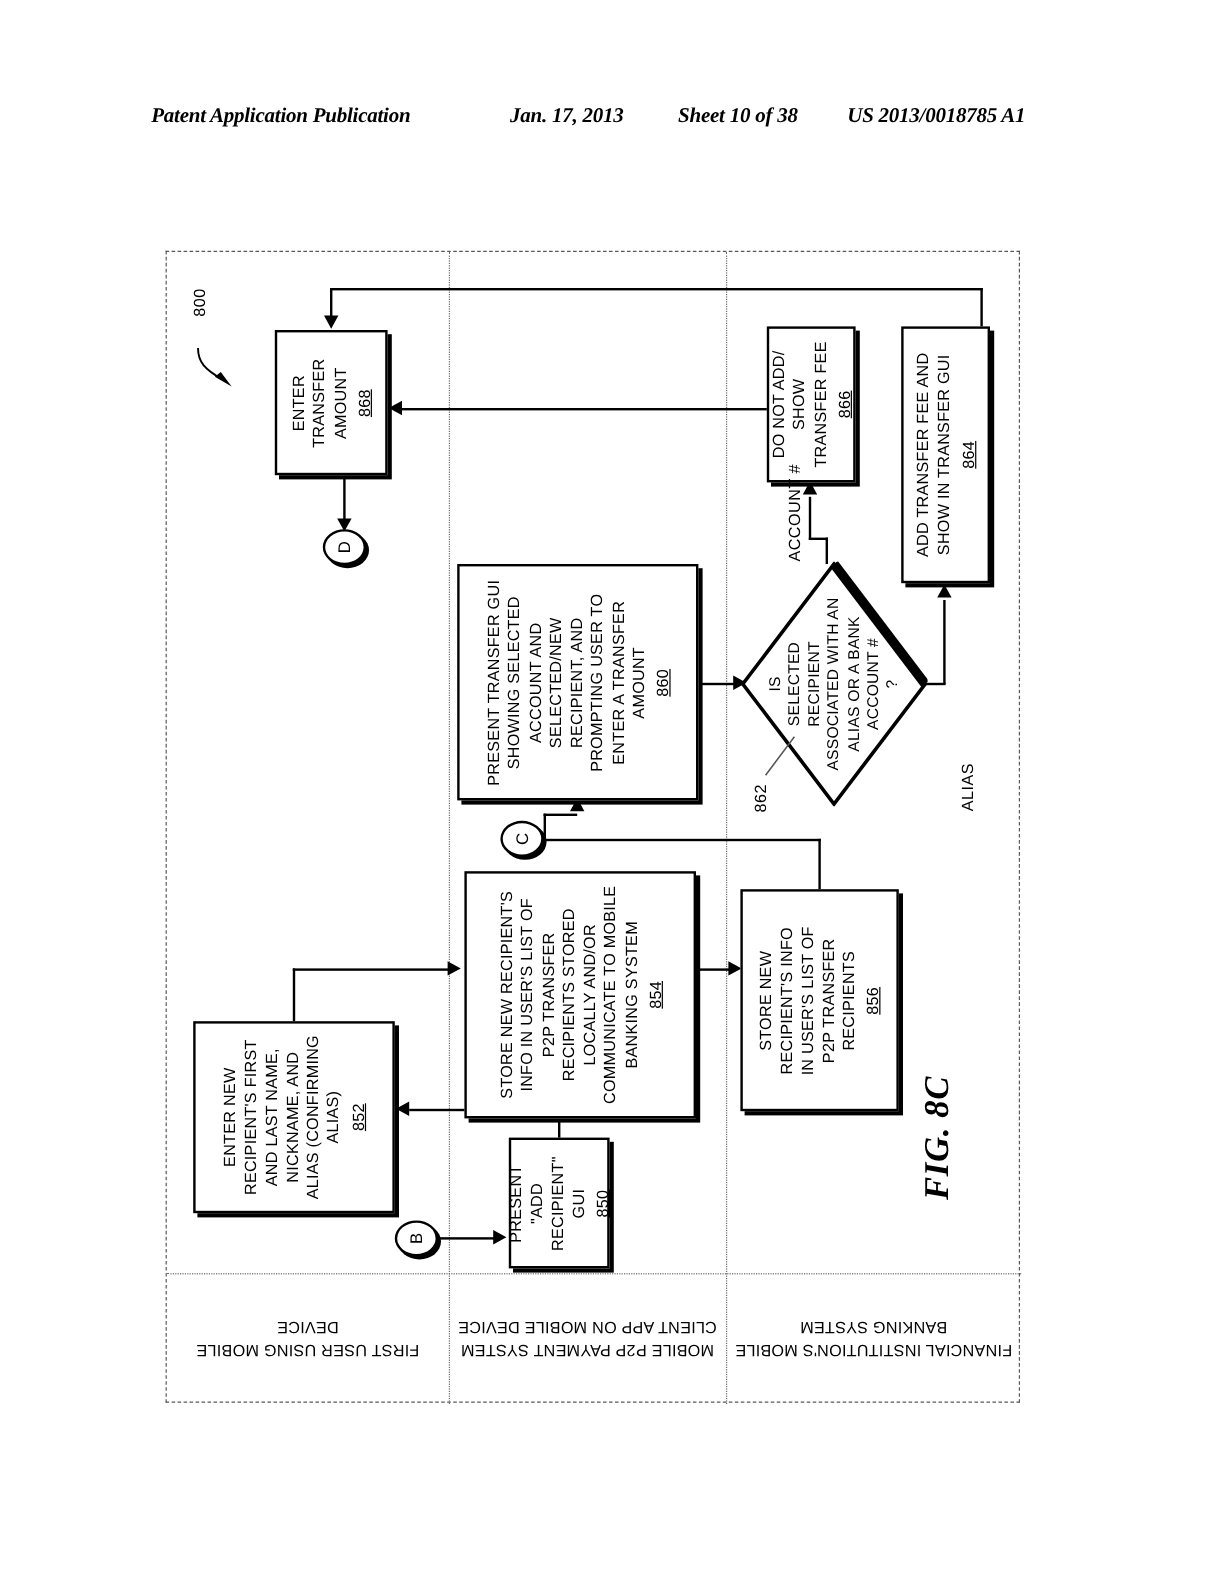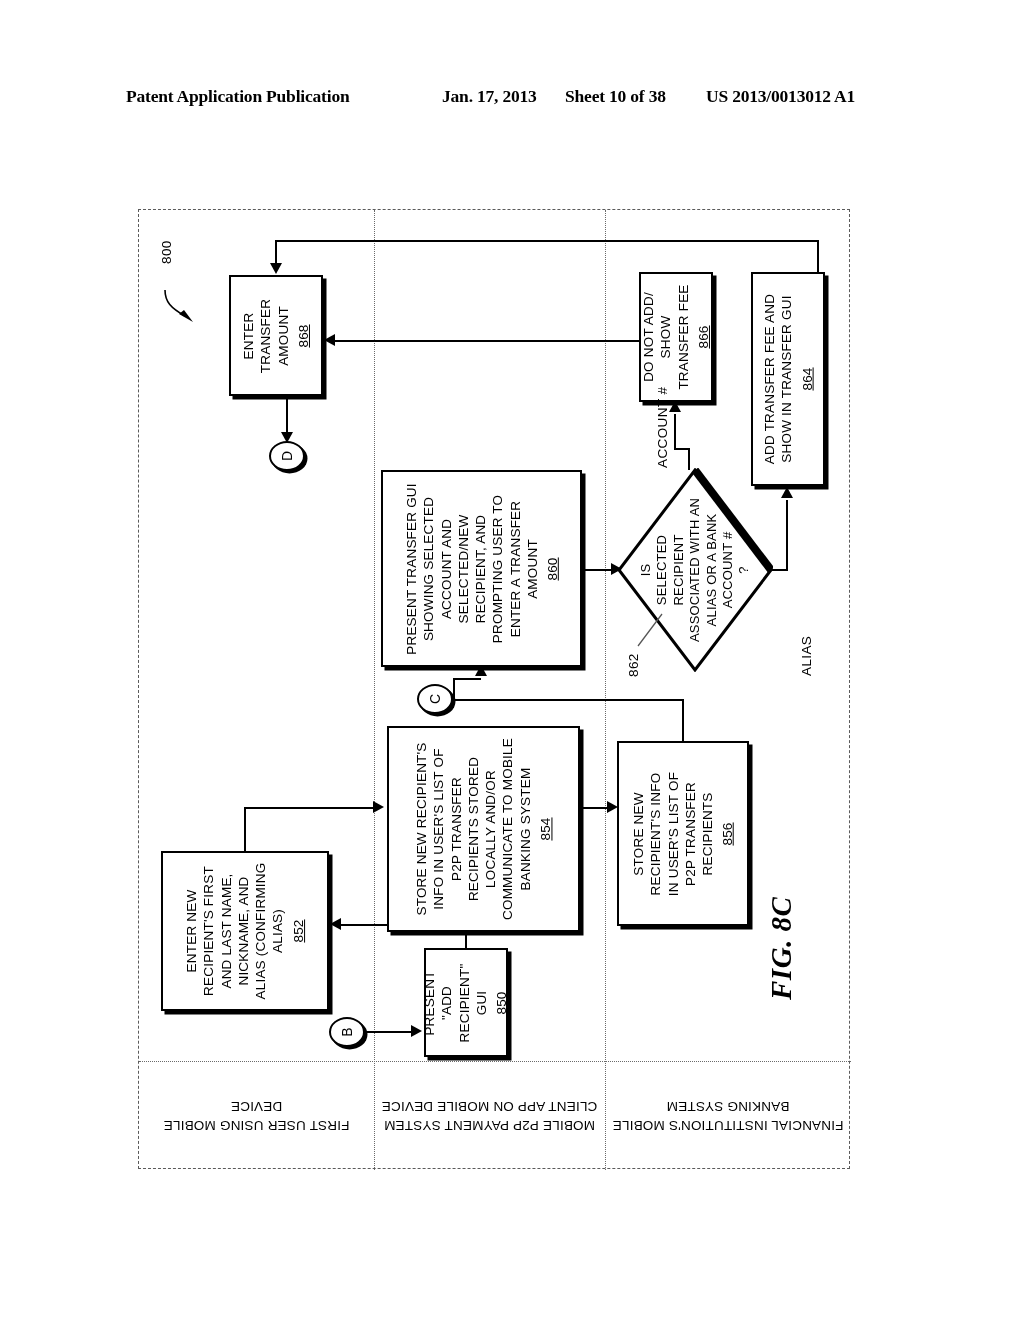--- a/index.html
+++ b/index.html
@@ -22,23 +22,23 @@
     top: 86px;
     left: 0;
     width: 1024px;
     height: 26px;
     font-family: "Liberation Serif", serif;
     font-weight: bold;
     font-size: 17.5px;
     letter-spacing: -0.2px;
     white-space: nowrap;
   }
-  #page-header span { position: absolute; top: 0; }
+  #page-header span { position: absolute; top: 0; font-style: italic; }
   .hdr-pub   { left: 126px; }
-  .hdr-date  { left: 425px; margin-left: 17px; }
+  .hdr-date  { left: 425px; }
   .hdr-sheet { left: 565px; }
   .hdr-num   { left: 706px; }
 
   
   #figure-frame {
     position: absolute;
     left: 138px;
     top: 209px;
     width: 712px;
     height: 960px;
@@ -244,21 +244,21 @@
     height: 36px;
   }
 </style>
 </head>
 <body>
 
 <div id="page-header">
   <span class="hdr-pub">Patent Application Publication</span>
   <span class="hdr-date">Jan. 17, 2013</span>
   <span class="hdr-sheet">Sheet 10 of 38</span>
-  <span class="hdr-num">US 2013/0013012 A1</span>
+  <span class="hdr-num">US 2013/0018785 A1</span>
 </div>
 
 <div id="figure-frame">
 
   <div class="lane-divider d1"></div>
   <div class="lane-divider d2"></div>
   <div class="lane-band-line top"></div>
 
   <div class="lane-label l1">FIRST USER USING
 MOBILE DEVICE</div>

